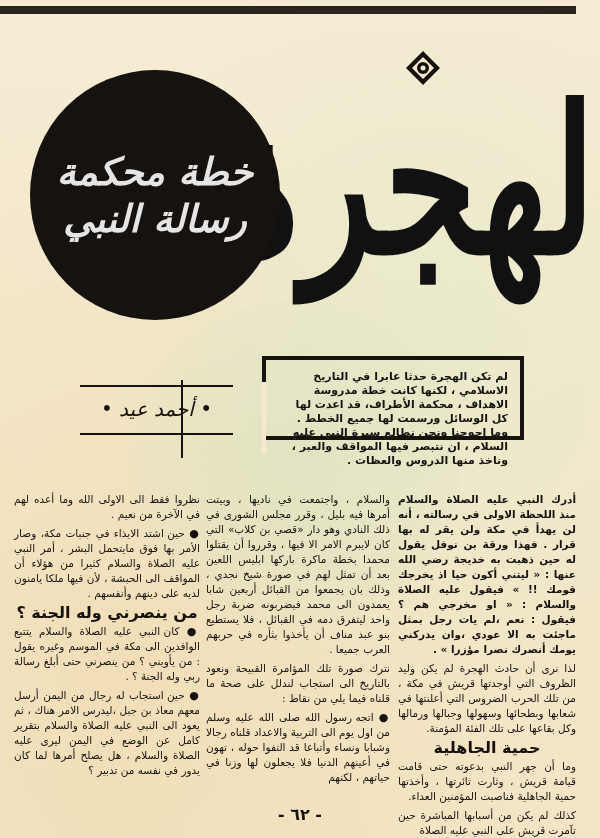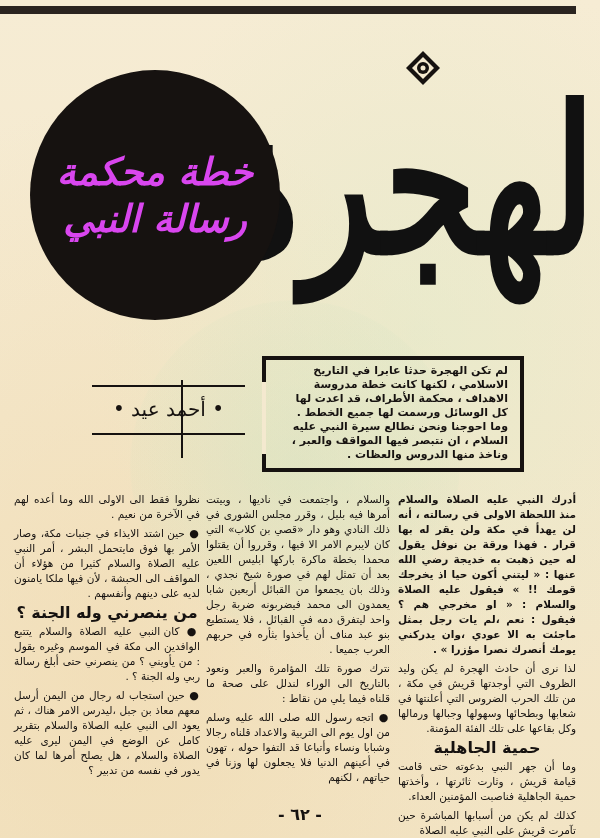--- a/index.html
+++ b/index.html
@@ -41,39 +41,39 @@
       position: absolute; left: 405px; top: 50px; width: 36px; height: 36px;
     }
     
     .circle {
       position: absolute; left: 30px; top: 70px; width: 250px; height: 250px;
       border-radius: 50%; background: #161210;
       display: flex; flex-direction: column; align-items: center; justify-content: center;
       direction: rtl;
     }
     .circle span {
-      color: #d946ef; font-family: "DejaVu Serif", serif;
+      color: #e5e5e5; font-family: "DejaVu Serif", serif;
       font-size: 38px; font-weight: bold; line-height: 1.25; font-style: italic;
     }
     
     .intro-box {
-      position: absolute; left: 262px; top: 356px; width: 262px; height: 116px;
+      position: absolute; left: 262px; top: 356px; width: 262px; height: 84px;
       border: 4px solid #161210; border-left: 4px solid #161210;
-      padding: 4px 12px 6px 10px;
+      padding: 10px 12px 6px 10px;
       direction: rtl; text-align: right;
     }
     .intro-box .cut-left {
       position: absolute; left: -4px; top: 22px; width: 4px; height: 72px;
       background: #f4e9cf;
     }
     .intro-box p {
       font-size: 11px; font-weight: bold; line-height: 14px; color: #161210;
     }
     
-    .author-block { position: absolute; left: 92px; top: 385px; width: 153px; height: 52px; }
+    .author-block { position: absolute; left: 80px; top: 385px; width: 153px; height: 52px; font-style: italic; }
     .author-rule { position: absolute; left: 0; width: 153px; height: 2px; background: #161210; }
     .author-vline { position: absolute; left: 181px; top: 380px; width: 2px; height: 78px; background: #161210; }
     .author-name {
       position: absolute; left: 0; top: 12px; width: 153px; text-align: center;
       direction: rtl; font-size: 20px; font-family: "DejaVu Serif", serif; color: #161210;
     }
     
     .col {
       position: absolute; top: 492px; direction: rtl; text-align: justify;
       font-size: 10.5px; line-height: 15px; font-weight: bold; color: #161210;
@@ -126,21 +126,21 @@
   <div class="col col-1">
     <p>أدرك النبي عليه الصلاة والسلام منذ اللحظة الاولى في رسالته ، أنه لن يهدأ في مكة ولن يقر له بها قرار . فهذا ورقة بن نوفل يقول له حين ذهبت به خديجة رضي الله عنها : « ليتني أكون حيا اذ يخرجك قومك !! » فيقول عليه الصلاة والسلام : « او مخرجي هم ؟ فيقول : نعم ،لم يات رجل بمثل ماجئت به الا عودي ،وان يدركني يومك أنصرك نصرا مؤزرا » .</p>
     <p class="light">لذا نرى أن حادث الهجرة لم يكن وليد الظروف التي أوجدتها قريش في مكة ، من تلك الحرب الضروس التي أعلنتها في شعابها وبطحائها وسهولها وجبالها ورمالها وكل بقاعها على تلك الفئة المؤمنة.</p>
     <h3>حمية الجاهلية</h3>
     <p class="light">وما أن جهر النبي بدعوته حتى قامت قيامة قريش ، وثارت ثائرتها ، وأخذتها حمية الجاهلية فناصبت المؤمنين العداء.</p>
     <p class="light">كذلك لم يكن من أسبابها المباشرة حين تآمرت قريش على النبي عليه الصلاة</p>
   </div>
 
   <div class="col col-2">
     <p class="light">والسلام ، واجتمعت في ناديها ، وبيتت أمرها فيه بليل ، وقرر مجلس الشورى في ذلك النادي وهو دار «قصي بن كلاب» التي كان لايبرم الامر الا فيها ، وقرروا أن يقتلوا محمدا بخطة ماكرة باركها ابليس اللعين بعد أن تمثل لهم في صورة شيخ نجدي ، وذلك بان يجمعوا من القبائل أربعين شابا يعمدون الى محمد فيضربونه ضربة رجل واحد ليتفرق دمه في القبائل ، فلا يستطيع بنو عبد مناف أن يأخذوا بثأره في حربهم العرب جميعا .</p>
-    <p class="light">نترك صورة تلك المؤامرة والعبر ونعود بالتاريخ الى الوراء لندلل على صحة ما قلناه فيما يلي من نقاط :</p>
+    <p class="light">نترك صورة تلك المؤامرة القبيحة ونعود بالتاريخ الى استجاب لندلل على صحة ما قلناه فيما يلي من نقاط :</p>
     <p class="bullet light">اتجه رسول الله صلى الله عليه وسلم من اول يوم الى التربية والاعداد قلناه رجالا وشبابا ونساء وأتباعا قد التفوا حوله ، تهون في أعينهم الدنيا فلا يجعلون لها وزنا في حياتهم ، لكنهم</p>
   </div>
 
   <div class="col col-3">
     <p class="light">نظروا فقط الى الاولى الله وما أعده لهم في الآخرة من نعيم .</p>
     <p class="bullet light">حين اشتد الايذاء في جنبات مكة، وصار الأمر بها فوق مايتحمل البشر ، أمر النبي عليه الصلاة والسلام كثيرا من هؤلاء أن المواقف الى الحبشة ، لأن فيها ملكا يامنون لديه على دينهم وأنفسهم .</p>
     <h3>من ينصرني وله الجنة ؟</h3>
     <p class="bullet light">كان النبي عليه الصلاة والسلام يتتبع الوافدين الى مكة في الموسم وغيره يقول : من يأويني ؟ من ينصرني حتى أبلغ رسالة ربي وله الجنة ؟ .</p>
     <p class="bullet light">حين استجاب له رجال من اليمن أرسل معهم معاذ بن جبل ،ليدرس الامر هناك ، ثم يعود الى النبي عليه الصلاة والسلام بتقرير كامل عن الوضع في اليمن ليرى عليه الصلاة والسلام ، هل يصلح أمرها لما كان يدور في نفسه من تدبير ؟</p>
   </div>

